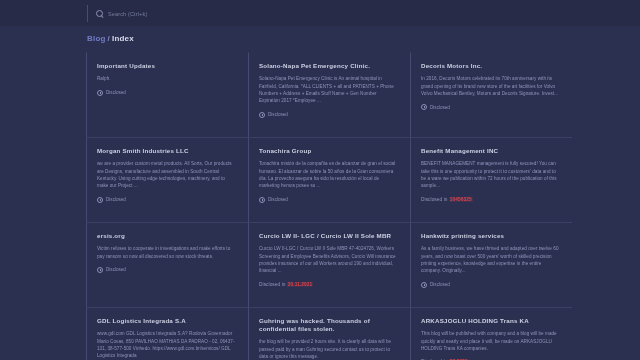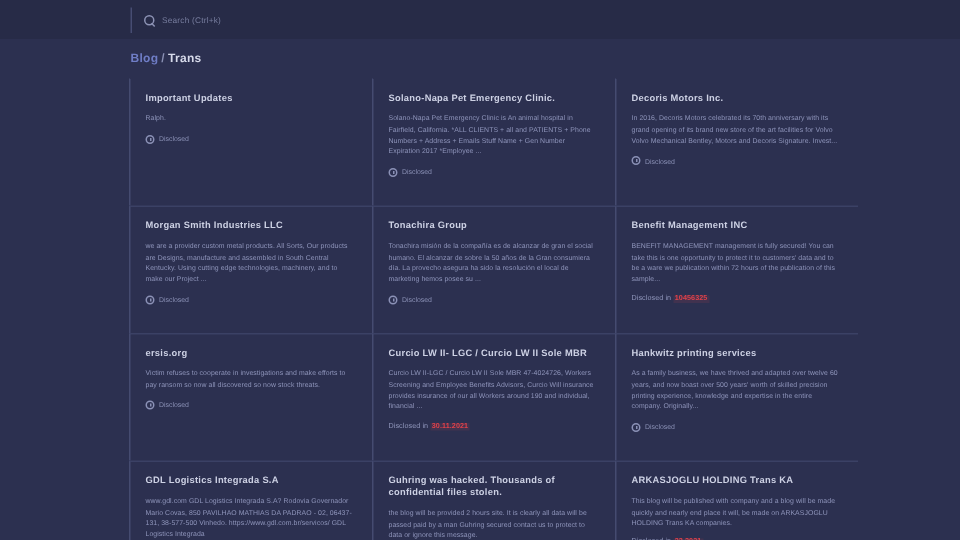--- a/index.html
+++ b/index.html
@@ -174,21 +174,21 @@
 
 <div class="top-band"></div>
 <div class="left-rail"></div>
 
 <div class="searchbar">
   <span class="search-icon"></span>
   <span class="search-placeholder">Search (Ctrl+k)</span>
 </div>
 
 <div class="breadcrumb">
-  <span class="crumb-link">Blog</span><span class="crumb-sep">/</span><span class="crumb-cur">Trans</span>
+  <span class="crumb-link">Blog</span><span class="crumb-sep">/</span><span class="crumb-cur">Index</span>
 </div>
 
 <div class="grid">
     <div class="card r0">
       <div class="card-title">Important Updates</div>
       <div class="card-body">Ralph.</div>
       <div class="card-meta">
         <span class="clock-icon"></span>
         <span class="meta-label">Disclosed</span>
       </div>

